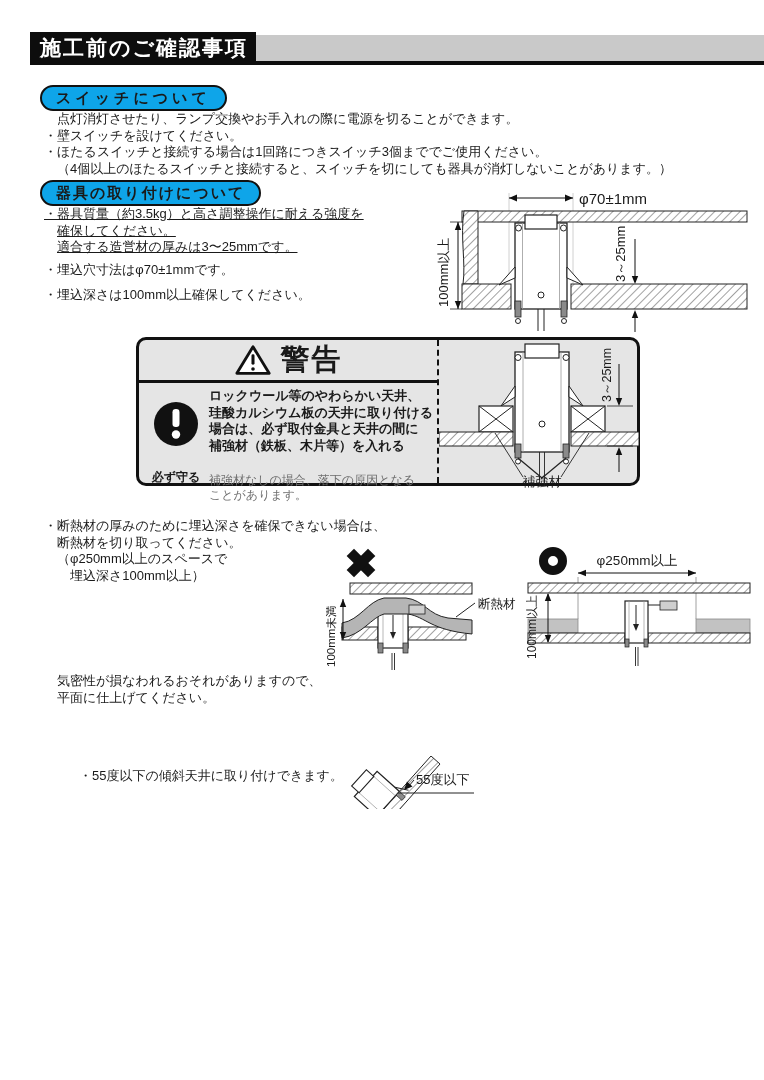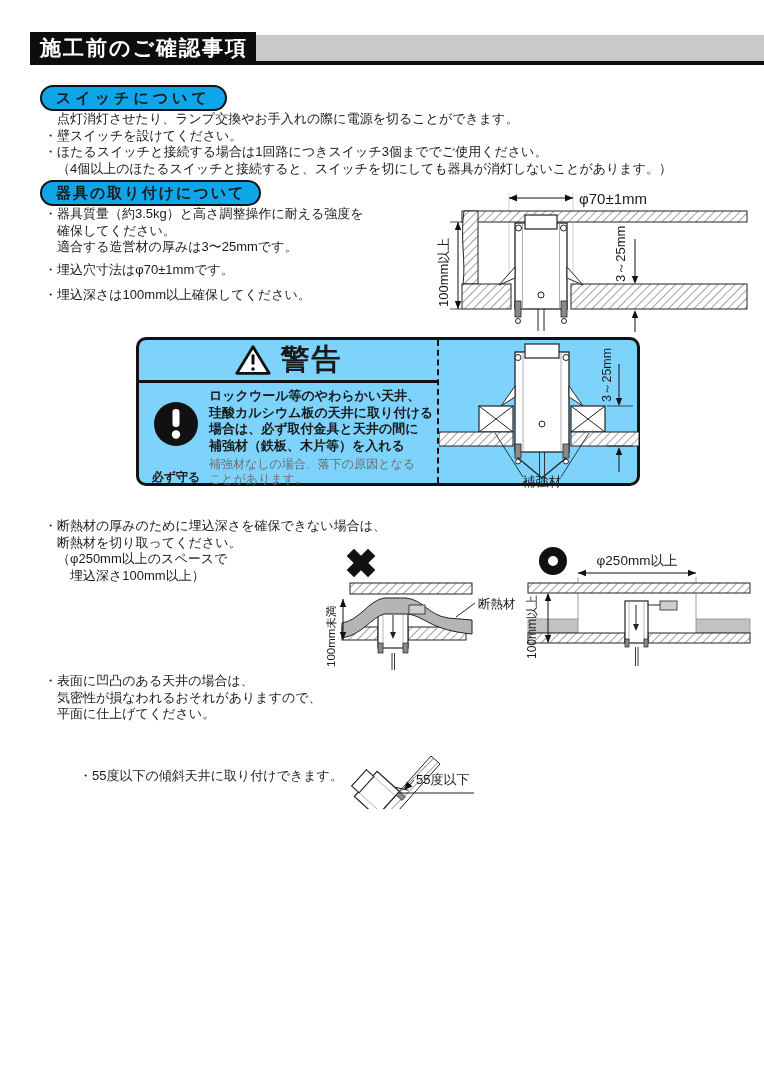--- a/index.html
+++ b/index.html
@@ -16,30 +16,30 @@
   
   .pill{position:absolute;border:2px solid #111;border-radius:14px;height:22px;line-height:22px;
         padding:0 14px;font-size:15px;font-weight:bold;white-space:nowrap;background:#0ea5e9;}
   
   .txt{position:absolute;font-size:13px;line-height:16.5px;}
   .txt .ln{white-space:nowrap;}
   .ind1{padding-left:13px;}
   .ind2{padding-left:26px;}
   
   .warn-box{position:absolute;left:136px;top:337px;width:504px;height:149px;border:3px solid #111;
-            border-radius:10px;display:flex;box-sizing:border-box;background:#7dd3fc;}
+            border-radius:10px;display:flex;box-sizing:border-box;background:#e5e5e5;}
   .warn-left{width:300px;border-right:2px dashed #111;display:flex;flex-direction:column;box-sizing:border-box;}
   .warn-title{height:44px;border-bottom:3px solid #111;display:flex;align-items:center;justify-content:center;gap:9px;}
   .warn-title-text{font-size:29px;font-weight:bold;letter-spacing:2px;}
   .warn-body{flex:1;display:flex;padding:5px 4px 3px 8px;}
   .warn-icon-col{width:58px;text-align:center;flex:none;padding-top:12px;}
   .warn-icon-label{font-size:12px;font-weight:bold;white-space:nowrap;margin-top:17px;}
   .warn-text-col{flex:1;padding-left:4px;}
   .warn-bold .ln{font-size:13px;line-height:16.5px;font-weight:bold;white-space:nowrap;}
-  .warn-note{margin-top:3px;}
+  .warn-note{margin-top:19px;}
   .warn-note .ln{font-size:12px;line-height:14.5px;color:#6e6e6e;white-space:nowrap;}
   .warn-right{flex:1;position:relative;}
   
   .ok-ring{position:absolute;left:539px;top:547px;width:10px;height:10px;border:9px solid #111;border-radius:50%;}
   .pagenum{position:absolute;left:706px;top:1030px;font-size:18px;}
   svg text{font-family:"Liberation Sans","DejaVu Sans",sans-serif;fill:#1a1a1a;}
 </style>
 </head>
 <body>
 
@@ -53,21 +53,21 @@
 
   <div class="pill" style="left:40px;top:85px;letter-spacing:4px;">スイッチについて</div>
   <div class="txt" style="left:44px;top:111px;">
     <div class="ln ind1">点灯消灯させたり、ランプ交換やお手入れの際に電源を切ることができます。</div>
     <div class="ln">・壁スイッチを設けてください。</div>
     <div class="ln">・ほたるスイッチと接続する場合は1回路につきスイッチ3個まででご使用ください。</div>
     <div class="ln ind1">（4個以上のほたるスイッチと接続すると、スイッチを切にしても器具が消灯しないことがあります。）</div>
   </div>
 
   <div class="pill" style="left:40px;top:180px;letter-spacing:2px;">器具の取り付けについて</div>
-  <div class="txt" style="left:44px;top:206px;">
+  <div class="txt" style="left:44px;top:206px;text-decoration:underline;">
     <div class="ln">・器具質量（約3.5kg）と高さ調整操作に耐える強度を</div>
     <div class="ln ind1">確保してください。</div>
     <div class="ln ind1">適合する造営材の厚みは3〜25mmです。</div>
   </div>
   <div class="txt" style="left:44px;top:262px;">
     <div class="ln">・埋込穴寸法はφ70±1mmです。</div>
   </div>
   <div class="txt" style="left:44px;top:287px;">
     <div class="ln">・埋込深さは100mm以上確保してください。</div>
   </div>
@@ -271,21 +271,20 @@
     <rect x="124" y="86" width="4" height="8" fill="#8a8a8a" stroke="#222" stroke-width="0.7"></rect>
     <line x1="115.5" y1="94" x2="115.5" y2="113" stroke="#222" stroke-width="0.9"></line>
     <line x1="118" y1="94" x2="118" y2="113" stroke="#222" stroke-width="0.9"></line>
     <line x1="28" y1="41" x2="28" y2="89" stroke="#111" stroke-width="1"></line>
     <polygon points="28,40 24.8,48 31.2,48" fill="#111"></polygon>
     <polygon points="28,90 24.8,82 31.2,82" fill="#111"></polygon>
     <text transform="translate(16,106) rotate(-90)" font-size="12">100mm以上</text>
   </svg>
 
   <div class="txt" style="left:44px;top:673px;">
-    <div class="ln">・表面に凹凸のある天井の場合は、</div>
     <div class="ln ind1">気密性が損なわれるおそれがありますので、</div>
     <div class="ln ind1">平面に仕上げてください。</div>
   </div>
 
   <div class="txt" style="left:44px;top:768px;margin-left:35px;">
     <div class="ln">・55度以下の傾斜天井に取り付けできます。</div>
   </div>
   <svg class="abs" style="left:308px;top:756px;" width="168" height="102" viewBox="0 0 168 102">
     <defs>
       <pattern id="ph5" width="6" height="6" patternUnits="userSpaceOnUse" patternTransform="rotate(45)">

